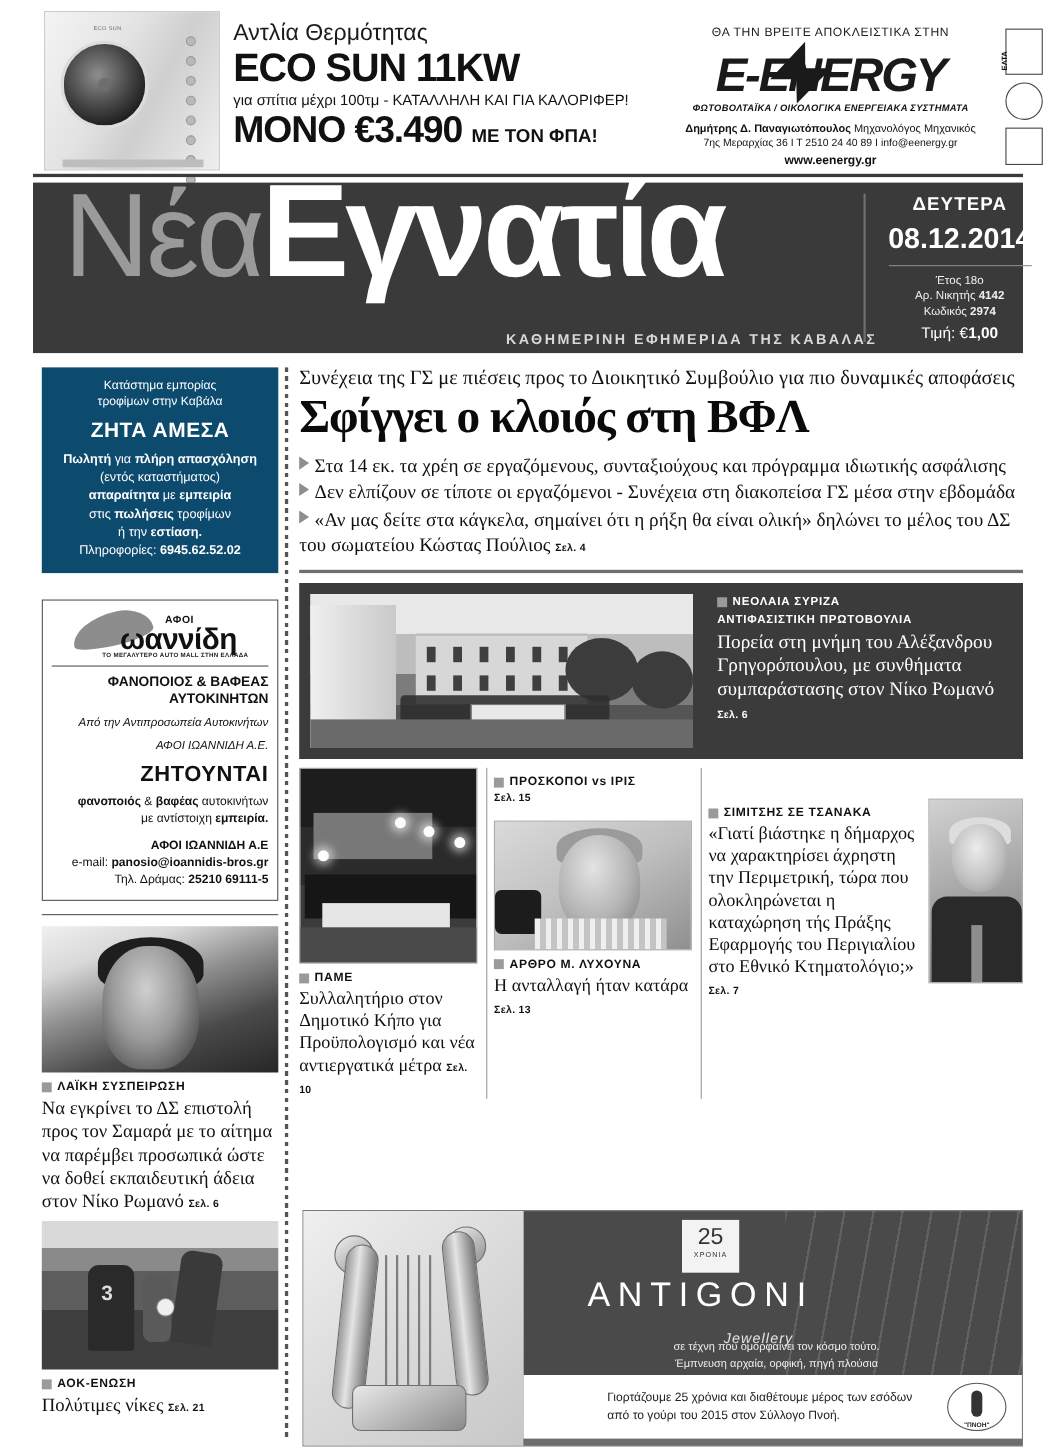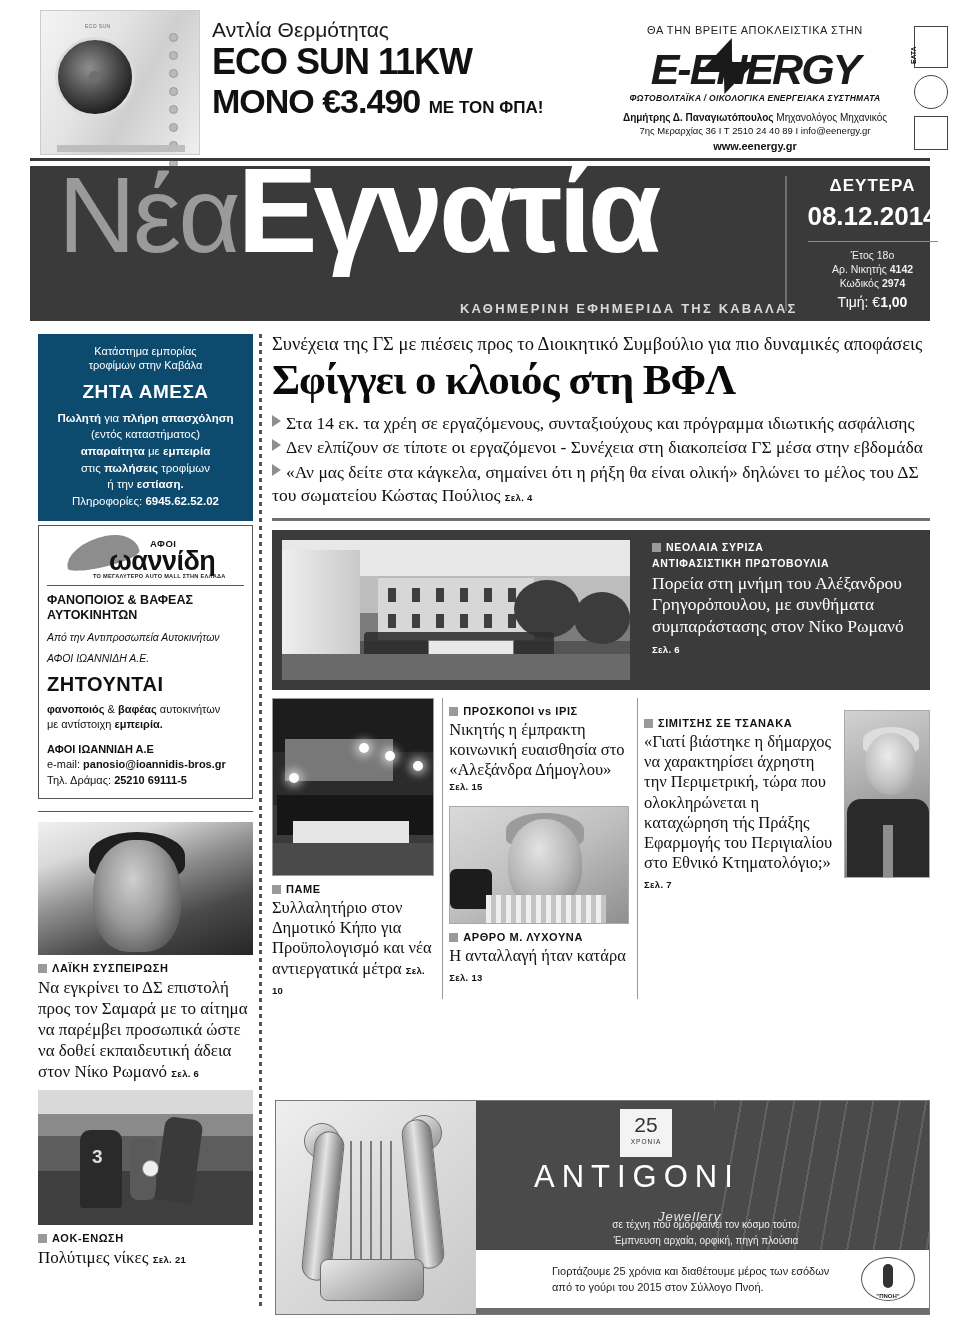--- a/index.html
+++ b/index.html
@@ -101,21 +101,21 @@
     background:repeating-linear-gradient(to bottom,#555 0 4px,transparent 4px 8px); }
 
   .jobad {
     background:#0c4a6e; color:#fff; padding:10px 8px 11px; text-align:center; width:215px;
   }
   .jobad .t1 { font-size:11px; line-height:1.3; }
   .jobad .t2 { font-size:19px; font-weight:bold; margin:8px 0 7px; letter-spacing:.5px; }
   .jobad .t3 { font-size:11.5px; line-height:1.45; }
   .jobad .t3 b { font-weight:bold; }
 
-  .ioannidis { margin-top:4px; width:215px; border:1px solid #555; padding:9px 8px 10px; text-align:left; }
+  .ioannidis { margin-top:24px; width:215px; border:1px solid #555; padding:9px 8px 10px; text-align:right; }
   .io-logo { position:relative; height:46px; }
   .io-swoosh {
     position:absolute; left:18px; top:2px; width:74px; height:30px;
     border-radius:60% 40% 55% 45% / 80% 70% 30% 20%;
     background:#8d8d8d; transform:rotate(-12deg);
   }
   .io-afoi { position:absolute; left:103px; top:3px; font-size:9.5px; font-weight:bold; letter-spacing:.5px; }
   .io-name { position:absolute; left:62px; top:11px; font-size:27px; font-weight:bold; letter-spacing:-.5px; }
   .io-tag { position:absolute; left:46px; top:38px; font-size:5.6px; font-weight:bold; letter-spacing:.3px; color:#222; }
   .io-rule { height:1px; background:#555; margin:4px 0 7px; }
@@ -312,20 +312,21 @@
           <i></i>
           <i></i>
           <i></i>
       </div>
       <div class="foot"></div>
     </div>
 
     <div class="ad-left">
       <div class="ad-l1">Αντλία Θερμότητας</div>
       <div class="ad-l2">ECO SUN 11KW</div>
+      <div class="ad-l3">για σπίτια μέχρι 100τμ - ΚΑΤΑΛΛΗΛΗ ΚΑΙ ΓΙΑ ΚΑΛΟΡΙΦΕΡ!</div>
       <div class="ad-l4">
         <span>ΜΟΝΟ €3.490</span>
         <span class="small">ΜΕ ΤΟΝ ΦΠΑ!</span>
       </div>
     </div>
 
     <div class="ad-right">
       <div class="ad-r1">ΘΑ ΤΗΝ ΒΡΕΙΤΕ ΑΠΟΚΛΕΙΣΤΙΚΑ ΣΤΗΝ</div>
       <div class="elogo">
         <span>E-ENERGY</span>
@@ -534,21 +535,20 @@
       </div>
 
       <div class="vsep"></div>
 
       <div class="c-mid" style="width:186px;padding-left:0">
         <div class="kicker">
           <span class="sq"></span>
           <span>ΠΡΟΣΚΟΠΟΙ vs ΙΡΙΣ</span>
         </div>
         <div class="small-body">
-          <span>Νικητής η έμπρακτη κοινωνική ευαισθησία στο «Αλεξάνδρα Δήμογλου»</span>
           <div class="ref">Σελ. 15</div>
         </div>
         <div class="facephoto" style="margin-top:14px">
           <div class="bag"></div>
           <div class="hair"></div>
           <div class="head"></div>
           <div class="shirt"></div>
         </div>
         <div class="kicker">
           <span class="sq"></span>
@@ -557,21 +557,21 @@
         <div class="small-body">
           <span>Η ανταλλαγή ήταν κατάρα</span>
           <span class="ref">Σελ. 13</span>
         </div>
       </div>
 
       <div class="vsep"></div>
 
       <div class="c-right" style="width:292px;padding-left:0;position:relative">
 
-        <div style="display:flex;margin-top:12px">
+        <div style="display:flex;margin-top:28px">
           <div style="width:192px">
             <div class="kicker">
               <span class="sq"></span>
               <span>ΣΙΜΙΤΣΗΣ ΣΕ ΤΣΑΝΑΚΑ</span>
             </div>
             <div class="small-body">
               <span>«Γιατί βιάστηκε η δήμαρχος να χαρακτηρίσει άχρηστη την Περιμετρική,  τώρα που ολοκληρώνεται η καταχώρηση τής Πράξης Εφαρμογής του Περιγιαλίου στο Εθνικό Κτηματολόγιο;»</span>
               <span class="ref">Σελ. 7</span>
             </div>
           </div>

